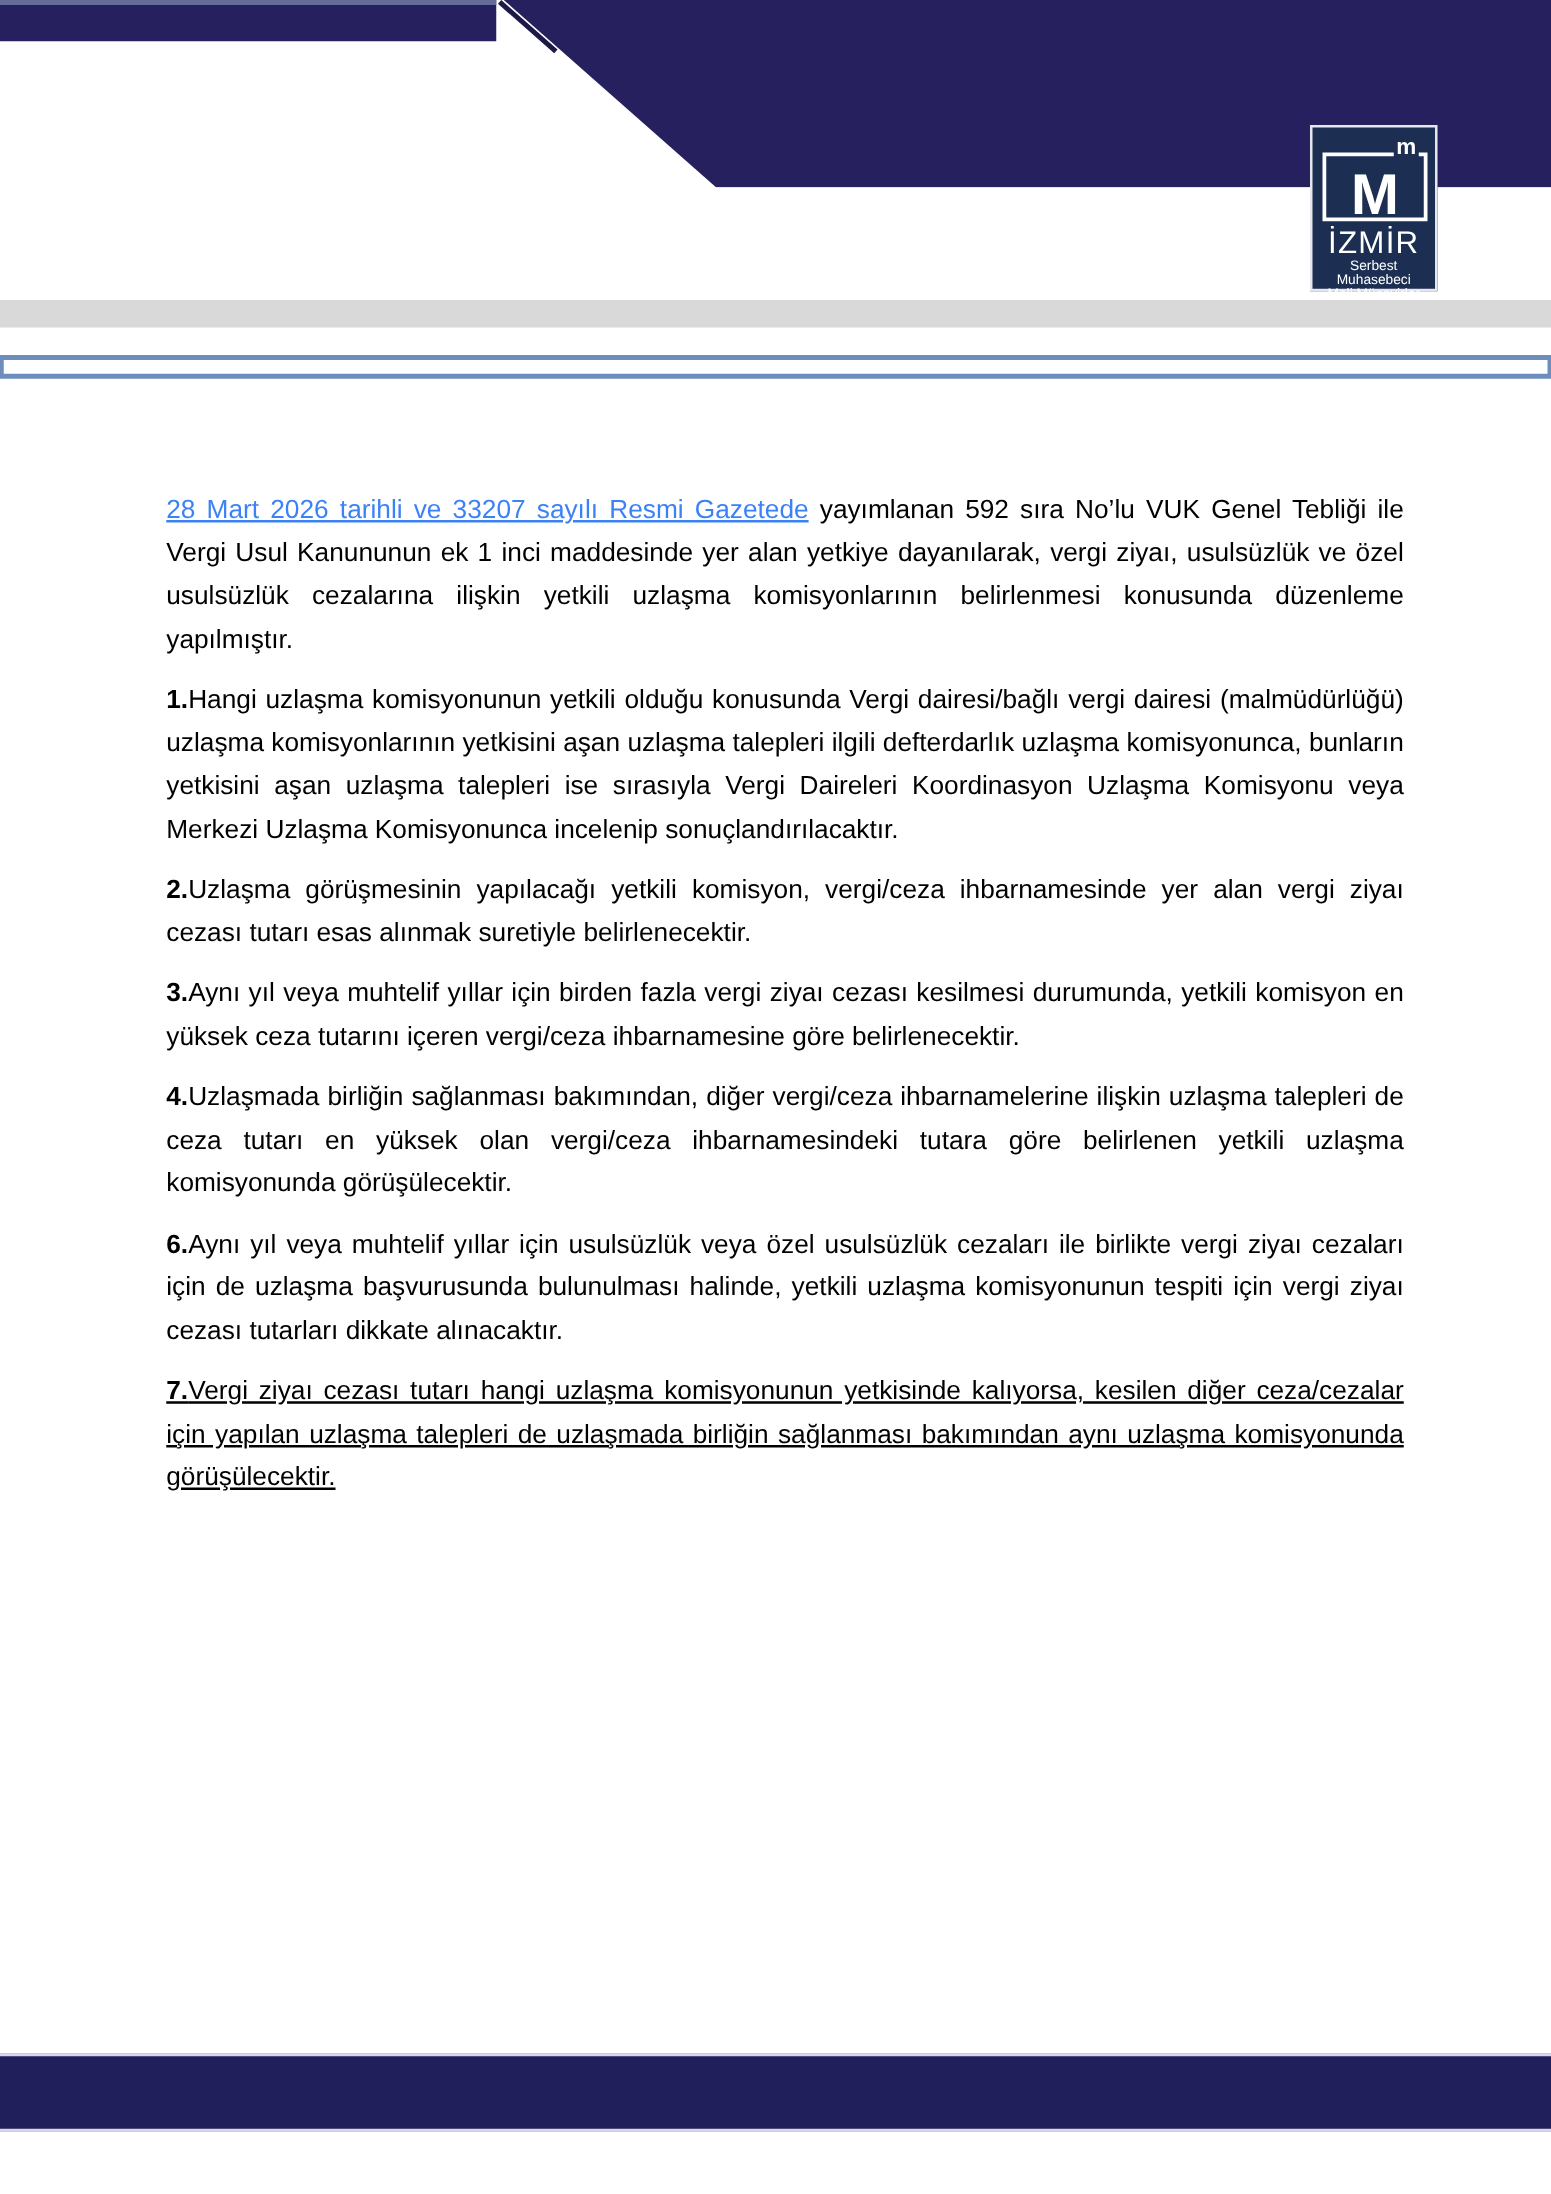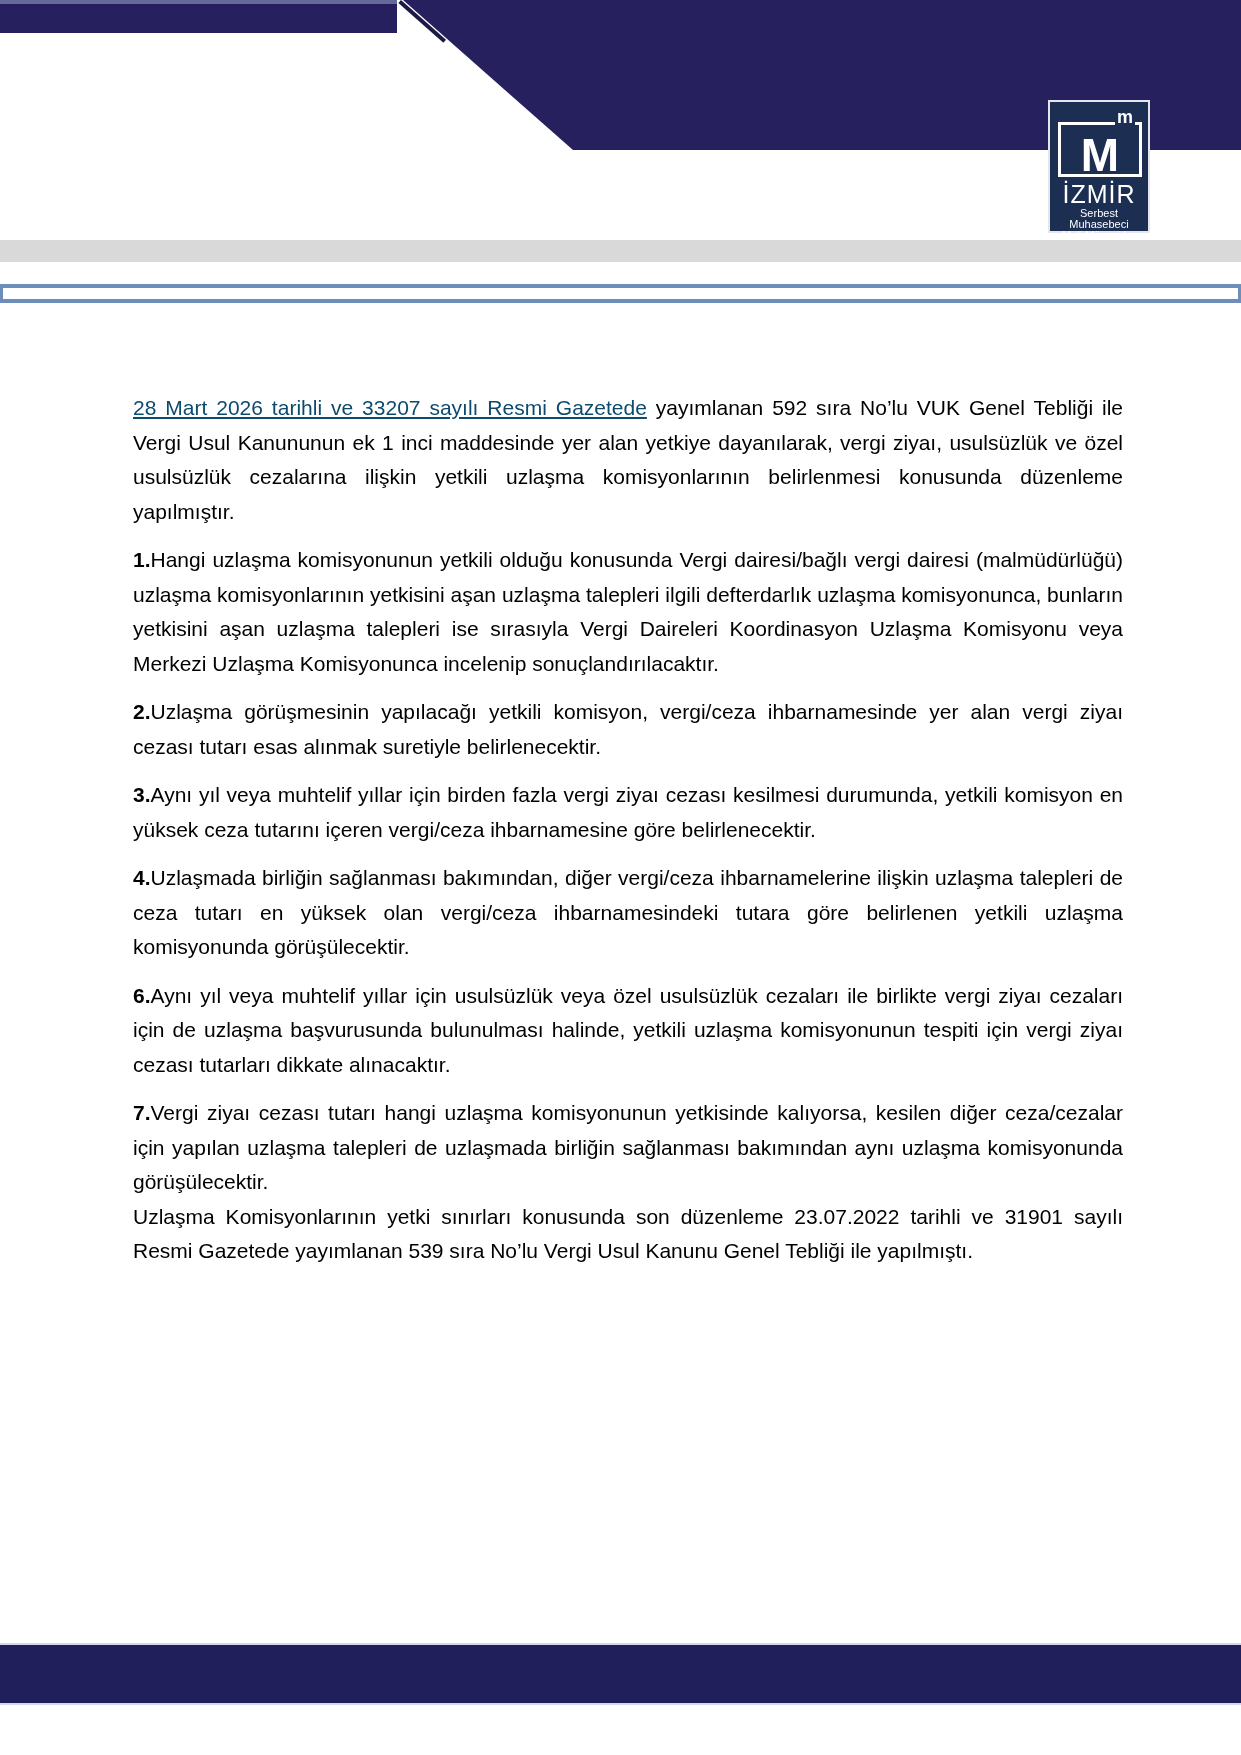--- a/index.html
+++ b/index.html
@@ -113,24 +113,24 @@
   .body-text {
     position: absolute;
     left: 133px; top: 391px;
     width: 990px;
     font-size: 21px;
     line-height: 34.5px;
     color: #000000;
     text-align: justify;
   }
   .para { margin: 0 0 14px 0; }
-  .para.tight { margin-bottom: 0; }
+  .para.tight { margin-bottom: 0; text-decoration: underline; }
   .num { font-weight: bold; }
   .link {
-    color: #0c4a6e;
+    color: #3b82f6;
   }
 
   
   .footer {
     position: absolute;
     left: 0; top: 1643px;
     width: 1241px; height: 58px;
     background: #211e5c;
     border-top: 2px solid #d9d6ec;
     border-bottom: 2px solid #d9d6ec;
@@ -170,18 +170,17 @@
 
     <p class="para"><span class="num">3.</span><span>Aynı yıl veya muhtelif yıllar için birden fazla vergi ziyaı cezası kesilmesi durumunda, yetkili komisyon en yüksek ceza tutarını içeren vergi/ceza ihbarnamesine göre belirlenecektir.</span></p>
 
     <p class="para"><span class="num">4.</span><span>Uzlaşmada birliğin sağlanması bakımından, diğer vergi/ceza ihbarnamelerine ilişkin uzlaşma talepleri de ceza tutarı en yüksek olan vergi/ceza ihbarnamesindeki tutara göre belirlenen yetkili uzlaşma komisyonunda görüşülecektir.</span></p>
 
 
     <p class="para"><span class="num">6.</span><span>Aynı yıl veya muhtelif yıllar için usulsüzlük veya özel usulsüzlük cezaları ile birlikte vergi ziyaı cezaları için de uzlaşma başvurusunda bulunulması halinde, yetkili uzlaşma komisyonunun tespiti için vergi ziyaı cezası tutarları dikkate alınacaktır.</span></p>
 
     <p class="para tight"><span class="num">7.</span><span>Vergi ziyaı cezası tutarı hangi uzlaşma komisyonunun yetkisinde kalıyorsa, kesilen diğer ceza/cezalar için yapılan uzlaşma talepleri de uzlaşmada birliğin sağlanması bakımından aynı uzlaşma komisyonunda görüşülecektir.</span></p>
 
-    <p class="para tight"><span>Uzlaşma Komisyonlarının yetki sınırları konusunda son düzenleme 23.07.2022 tarihli ve 31901 sayılı Resmi Gazetede yayımlanan 539 sıra No’lu Vergi Usul Kanunu Genel Tebliği ile yapılmıştı.</span></p>
   </main>
 
   <footer class="footer"></footer>
 
 </div>
 
 </body></html>

